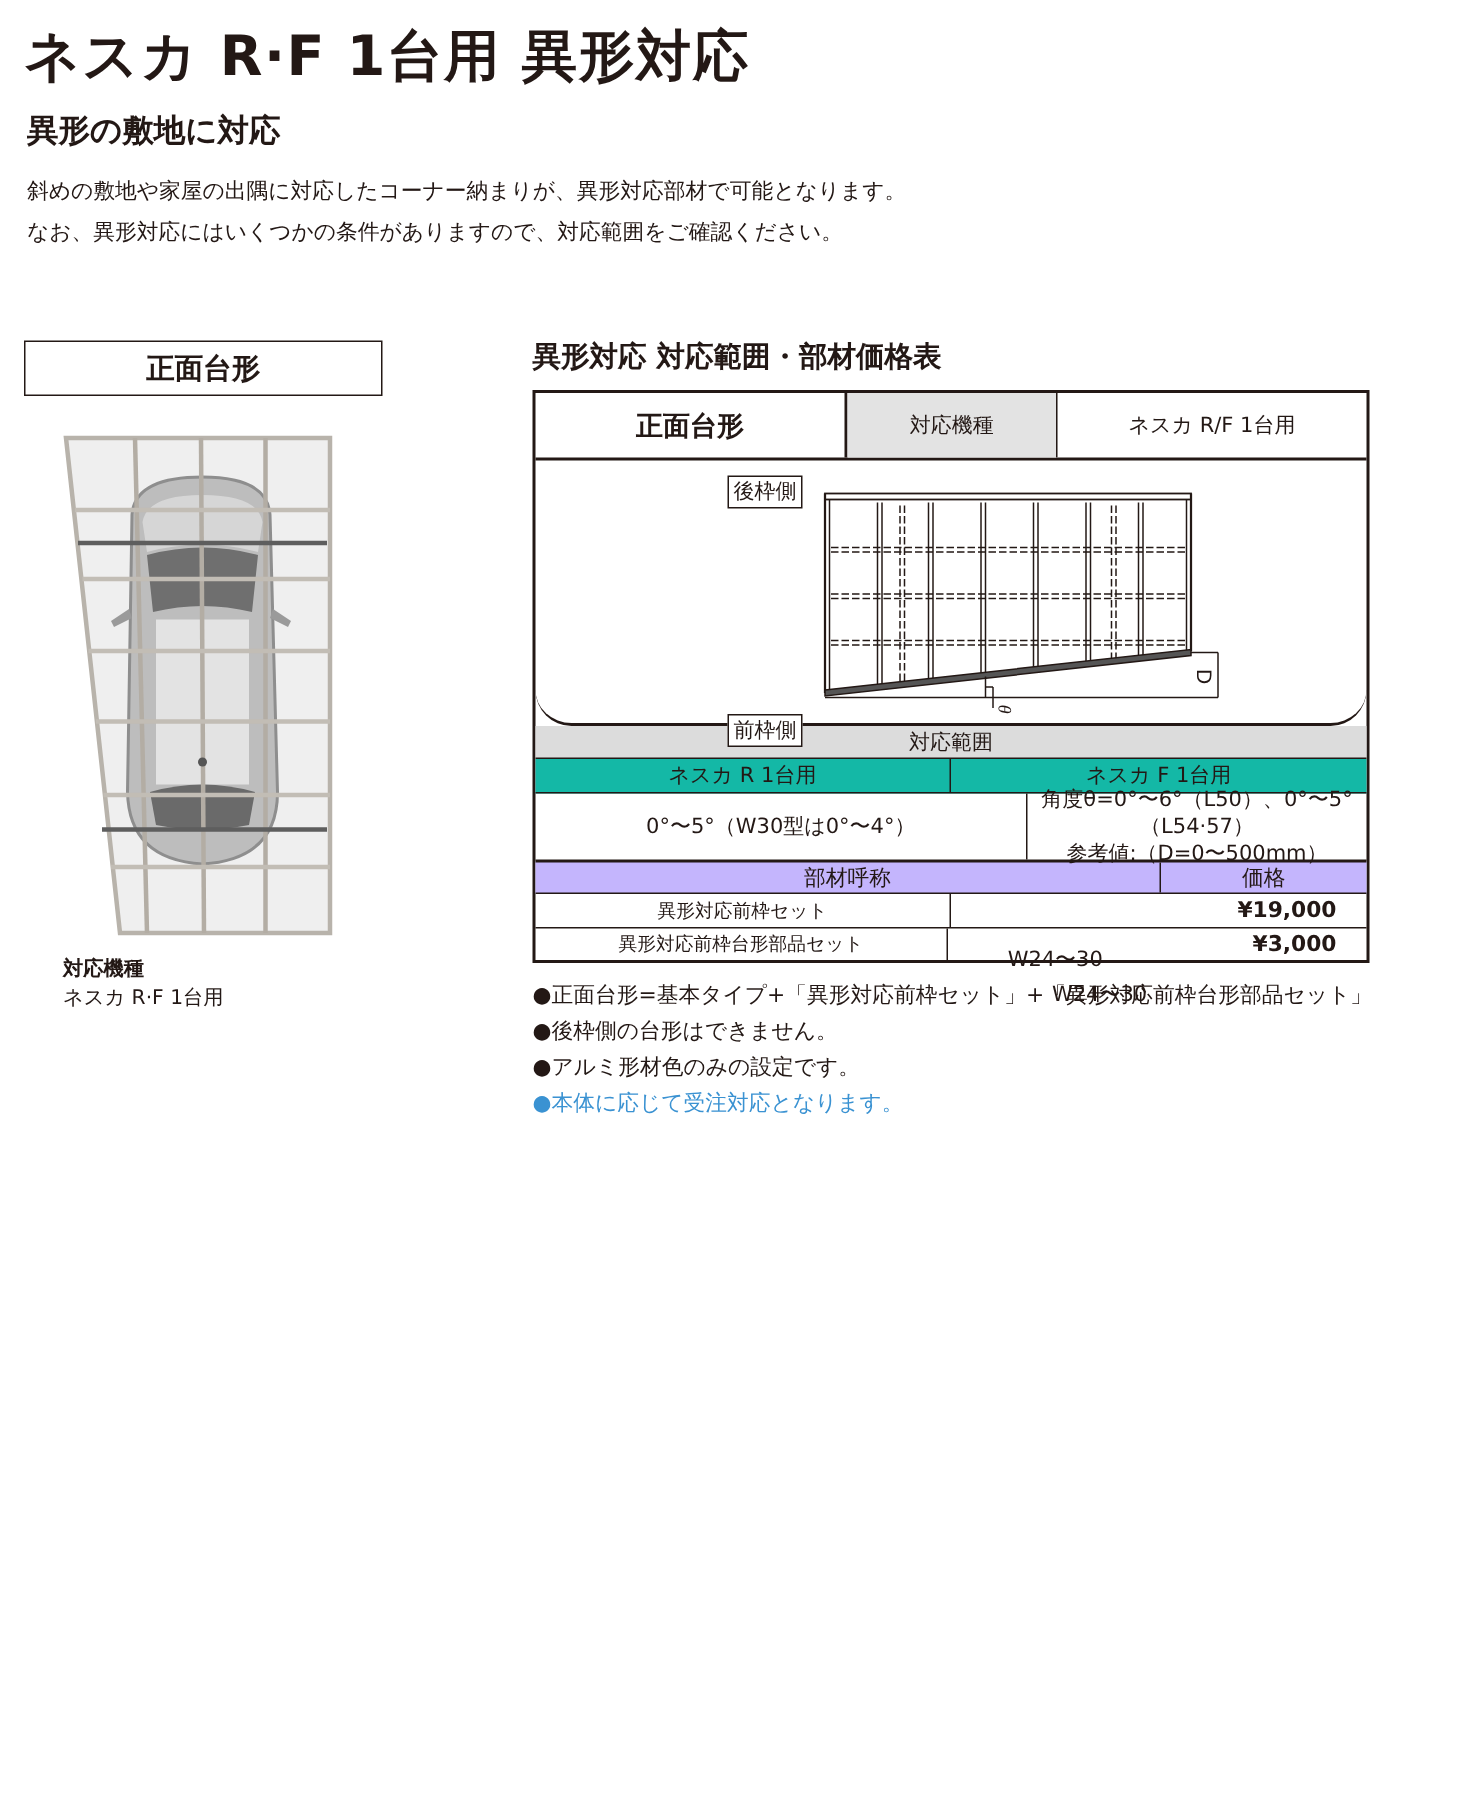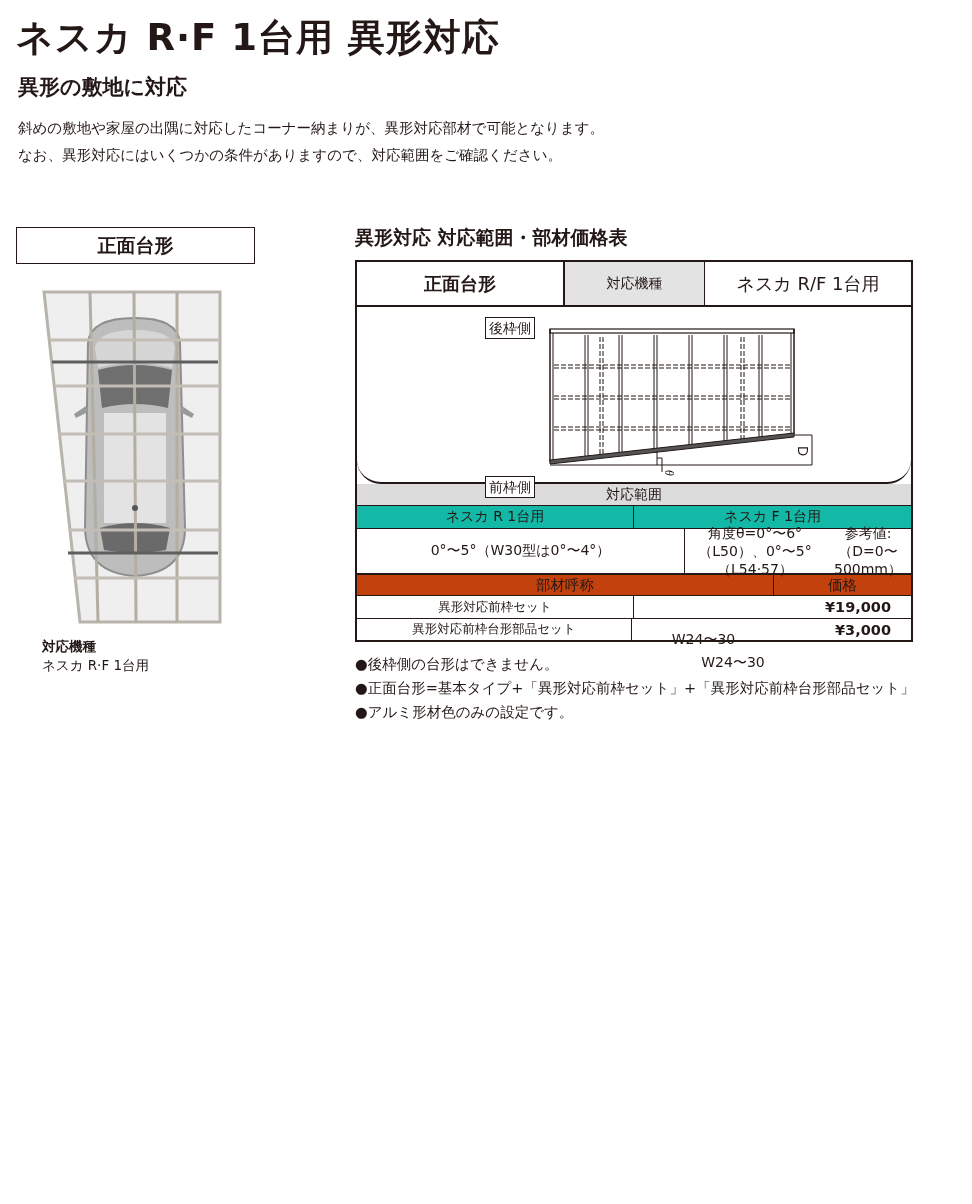--- a/index.html
+++ b/index.html
@@ -21,32 +21,32 @@
   .compat .h { font-weight: bold; }
 
   .section-title { left: 355px; top: 225px; font-size: 19px; font-weight: bold; white-space: nowrap; }
 
   .tbl { left: 355px; top: 260px; width: 558px; border: 2.5px solid #231815; box-sizing: border-box; }
   .row { display: flex; box-sizing: border-box; }
   .cell { box-sizing: border-box; display: flex; align-items: center; justify-content: center; text-align: center; }
   .r-head { height: 45px; border-bottom: 2.5px solid #231815; }
   .r-head .c1 { width: 208px; font-size: 18px; font-weight: bold; border-right: 2px solid #231815; }
   .r-head .c2 { width: 140px; background: #e3e3e3; font-size: 14px; border-right: 1px solid #231815; }
-  .r-head .c3 { flex: 1; font-size: 18px; }
+  .r-head .c3 { flex: 1; font-size: 14px; }
 
   .diagram { height: 175px; border-bottom: 2.5px solid #231815; position: relative; border-radius: 24px; }
 
   .r-gray { background: #dcdcdc; height: 22px; font-size: 14px; border-bottom: 1px solid #231815; }
   .r-models { height: 23px; font-size: 14px; border-bottom: 1px solid #231815; background: #14b8a6; }
   .r-models .c1 { width: 277px; border-right: 1px solid #231815; }
   .r-models .c2 { flex: 1; }
   .r-range { height: 45px; font-size: 14px; border-bottom: 1px solid #231815; }
   .r-range .c1 { width: 328px; border-right: 1px solid #231815; }
-  .r-range .c2 { flex: 1; flex-direction: row; line-height: 18px; }
-  .r-parts-head { height: 22px; font-size: 14.5px; background: #c2410c; border-bottom: 1px solid #231815; border-top: 1px solid #231815; }
+  .r-range .c2 { flex: 1; flex-direction: column; line-height: 18px; }
+  .r-parts-head { height: 22px; font-size: 14.5px; background: #c4b5fd; border-bottom: 1px solid #231815; border-top: 1px solid #231815; }
   .r-parts-head .c1 { width: 417px; border-right: 1px solid #231815; }
   .r-parts-head .c2 { flex: 1; }
   .r-part { height: 22px; font-size: 12.5px; }
   .r-part + .r-part { border-top: 1px solid #231815; gap: 32px; }
   .r-part .c1 { width: 277px; border-right: 1px solid #231815; }
   .r-part .c2 { width: 140px; border-right: 1px solid #231815; font-size: 14px; margin-top: 44px; }
   .r-part .c3 { flex: 1; justify-content: flex-end; padding-right: 20px; font-weight: bold; font-size: 14.5px; }
 
   .notes { left: 355px; top: 652px; font-size: 14.5px; line-height: 24px; white-space: nowrap; }
   .notes .blue { color: #3a92d2; }
@@ -186,16 +186,17 @@
     <div class="cell c3">¥19,000</div>
   </div>
   <div class="row r-part">
     <div class="cell c1">異形対応前枠台形部品セット</div>
     <div class="cell c2">W24〜30</div>
     <div class="cell c3">¥3,000</div>
   </div>
 </div>
 
 <div class="abs notes">
+  <div>●正面台形=基本タイプ+「異形対応前枠セット」+「異形対応前枠台形部品セット」</div>
   <div>●後枠側の台形はできません。</div>
-  <div>●正面台形=基本タイプ+「異形対応前枠セット」+「異形対応前枠台形部品セット」</div>
   <div>●アルミ形材色のみの設定です。</div>
+  <div class="blue">●本体に応じて受注対応となります。</div>
 </div>
 
 </body></html>

